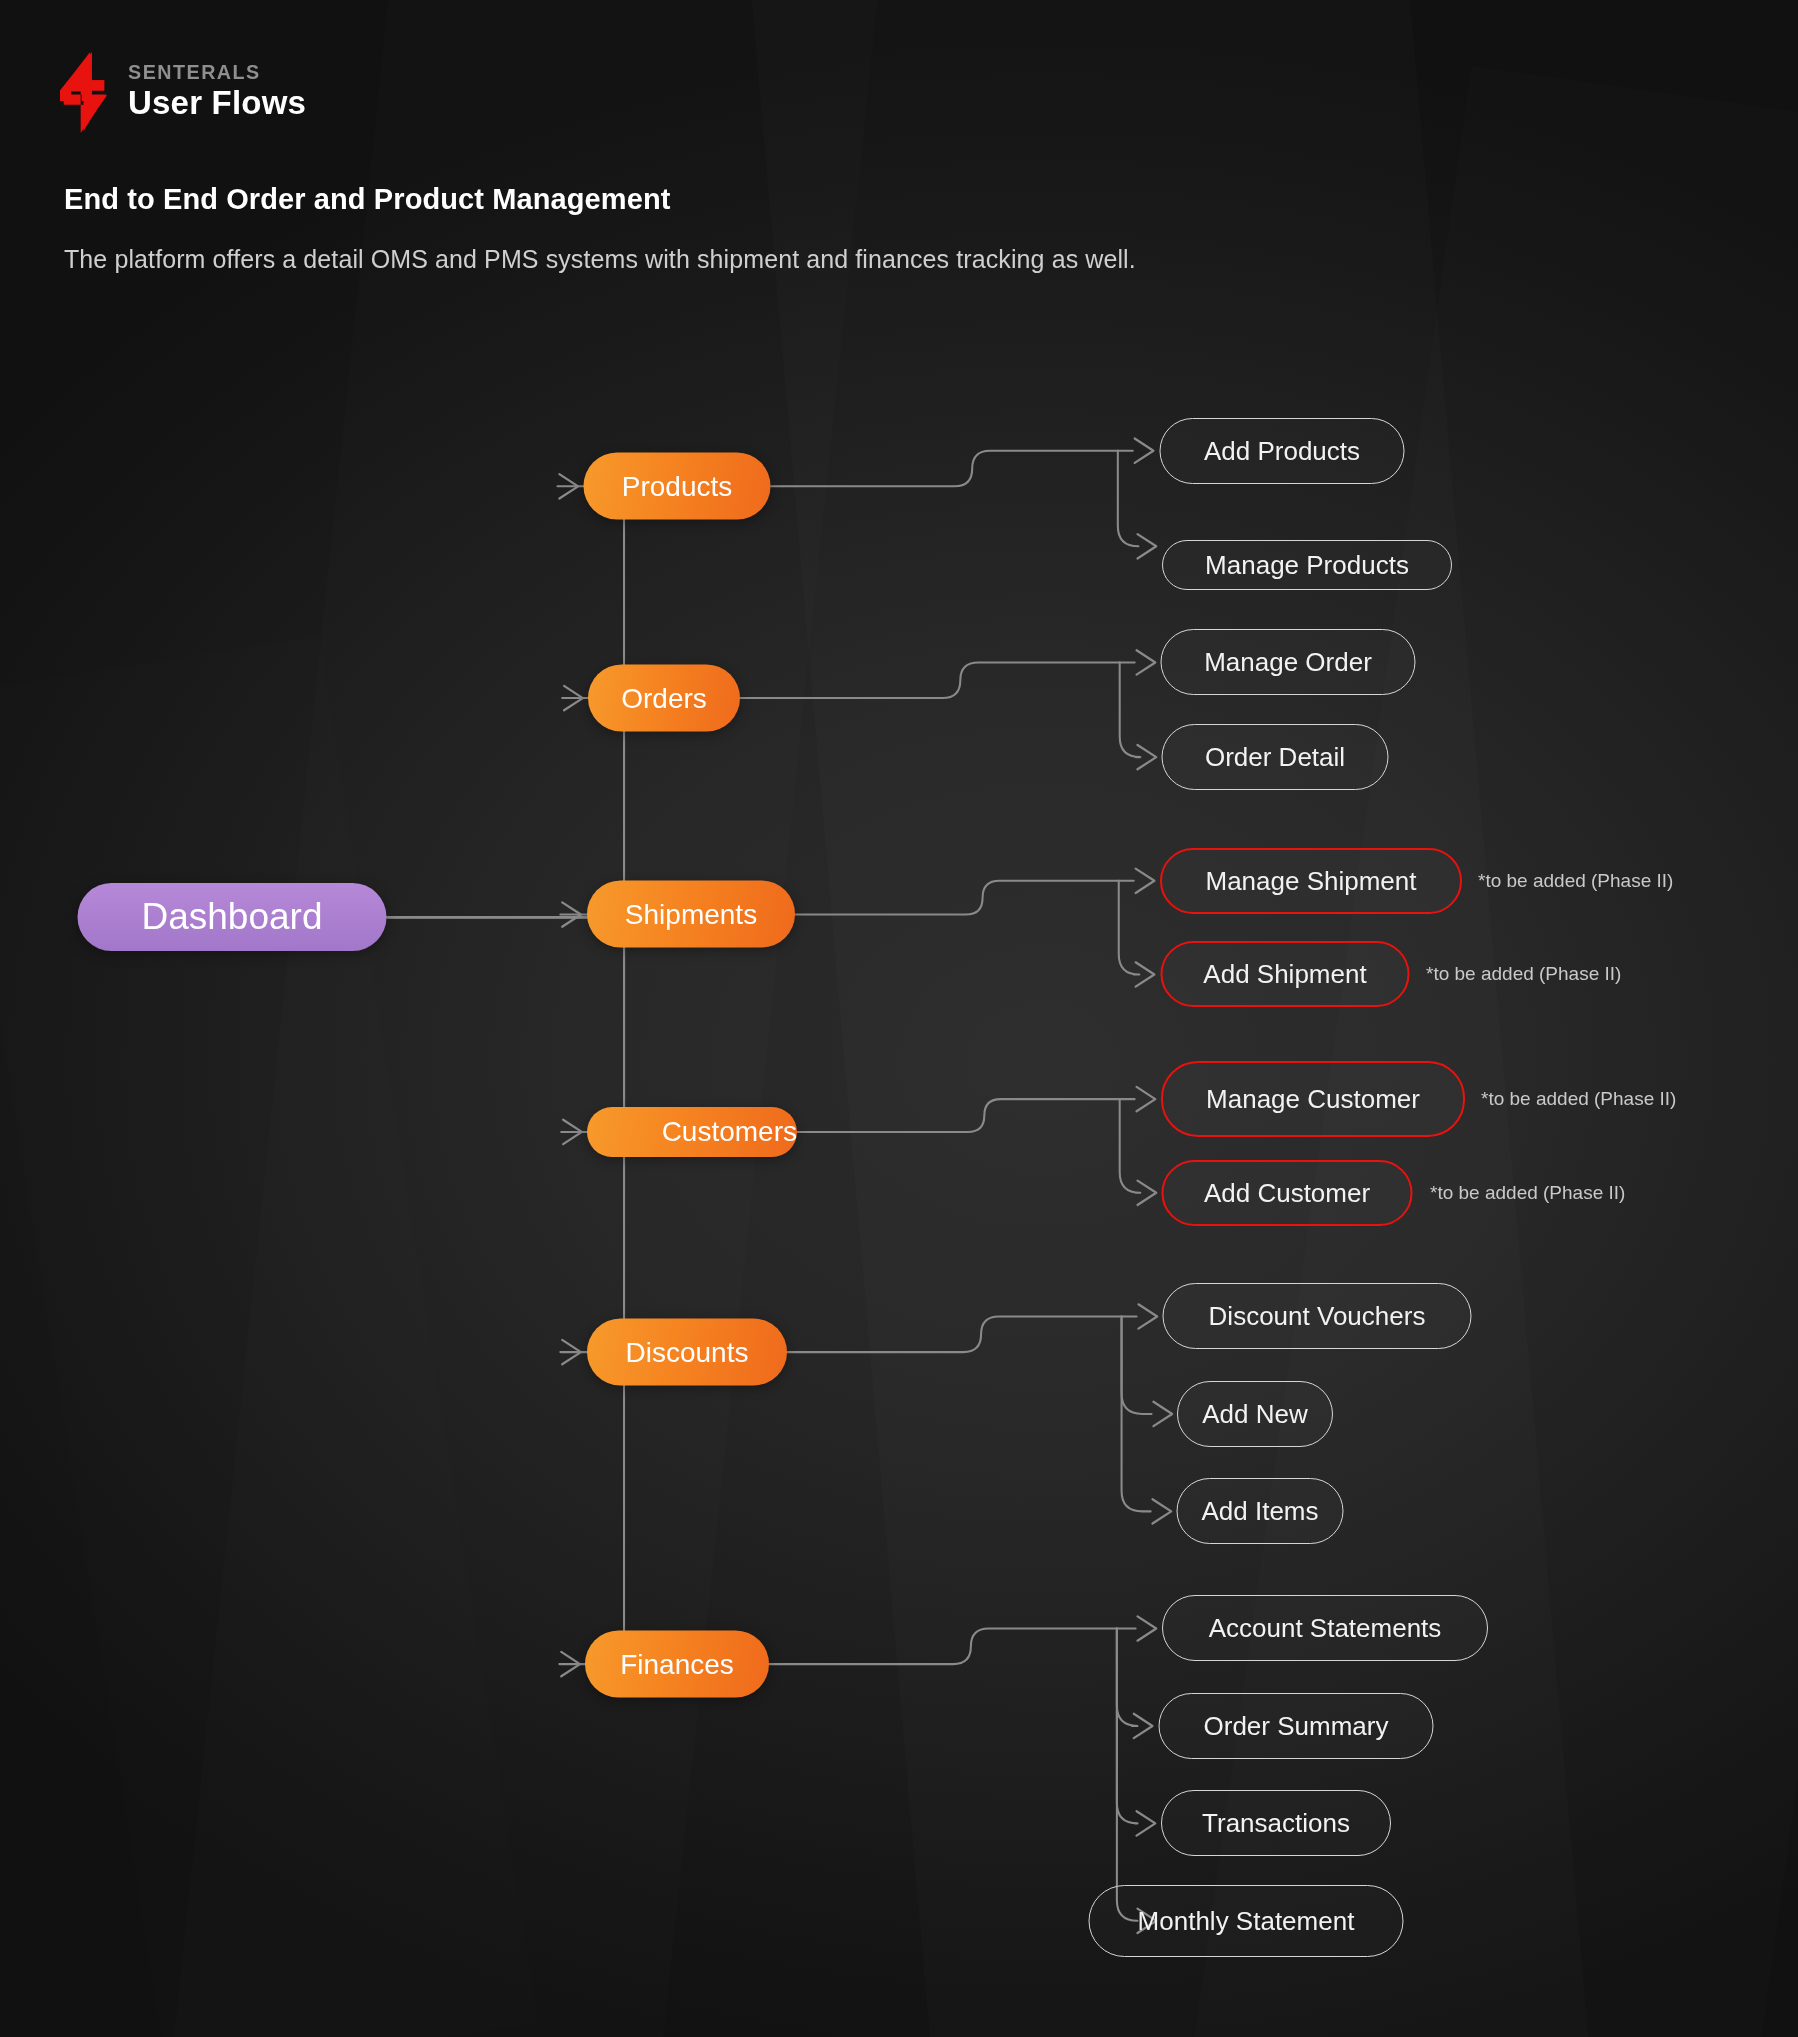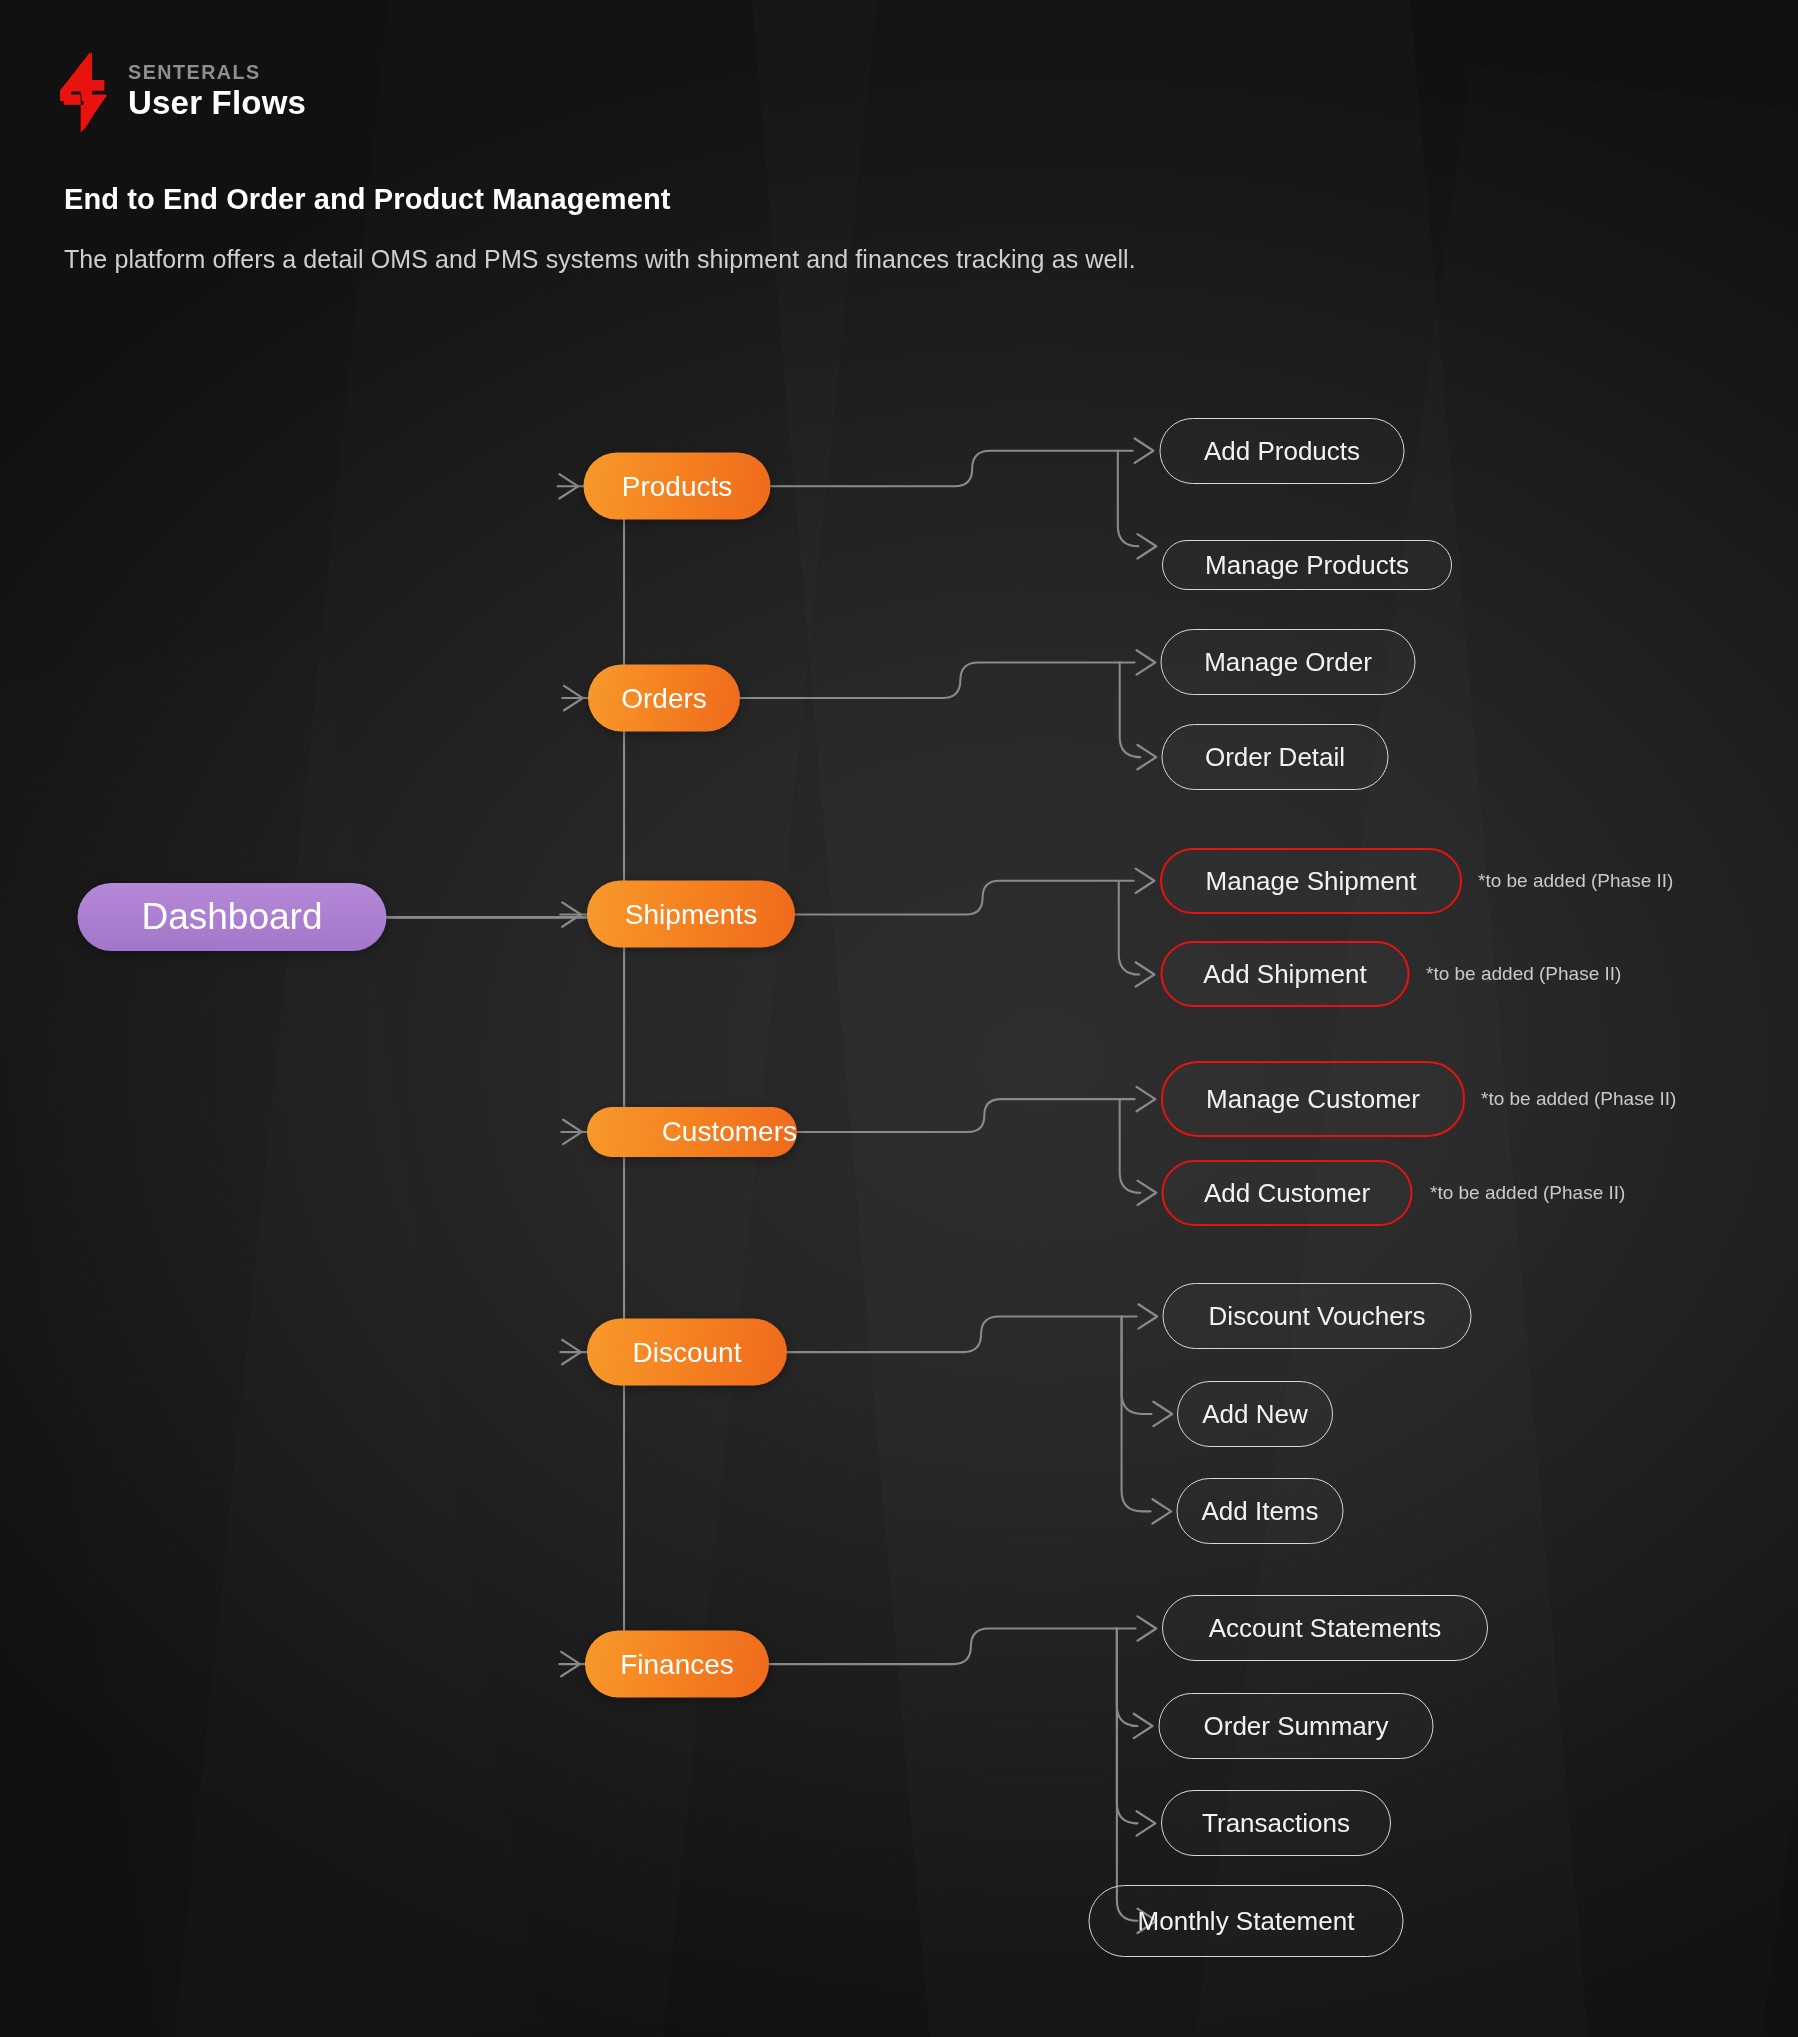--- a/index.html
+++ b/index.html
@@ -210,21 +210,21 @@
         </div>
         <div class="node leaf phase2" style="left: 1313px; top: 1099px; width: 304px; height: 76px;">
           <span>Manage Customer</span>
         </div>
         <div class="phase-note" style="left: 1481px; top: 1099px;">*to be added (Phase II)</div>
         <div class="node leaf phase2" style="left: 1287px; top: 1193px; width: 251px; height: 66px;">
           <span>Add Customer</span>
         </div>
         <div class="phase-note" style="left: 1430px; top: 1193px;">*to be added (Phase II)</div>
         <div class="node cat" style="left: 687px; top: 1352px; width: 200px; height: 67px;">
-          <span>Discount</span>
+          <span>Discounts</span>
         </div>
         <div class="node leaf" style="left: 1317px; top: 1316px; width: 309px; height: 66px;">
           <span>Discount Vouchers</span>
         </div>
         <div class="node leaf" style="left: 1255px; top: 1414px; width: 156px; height: 66px;">
           <span>Add New</span>
         </div>
         <div class="node leaf" style="left: 1260px; top: 1511px; width: 167px; height: 66px;">
           <span>Add Items</span>
         </div>

